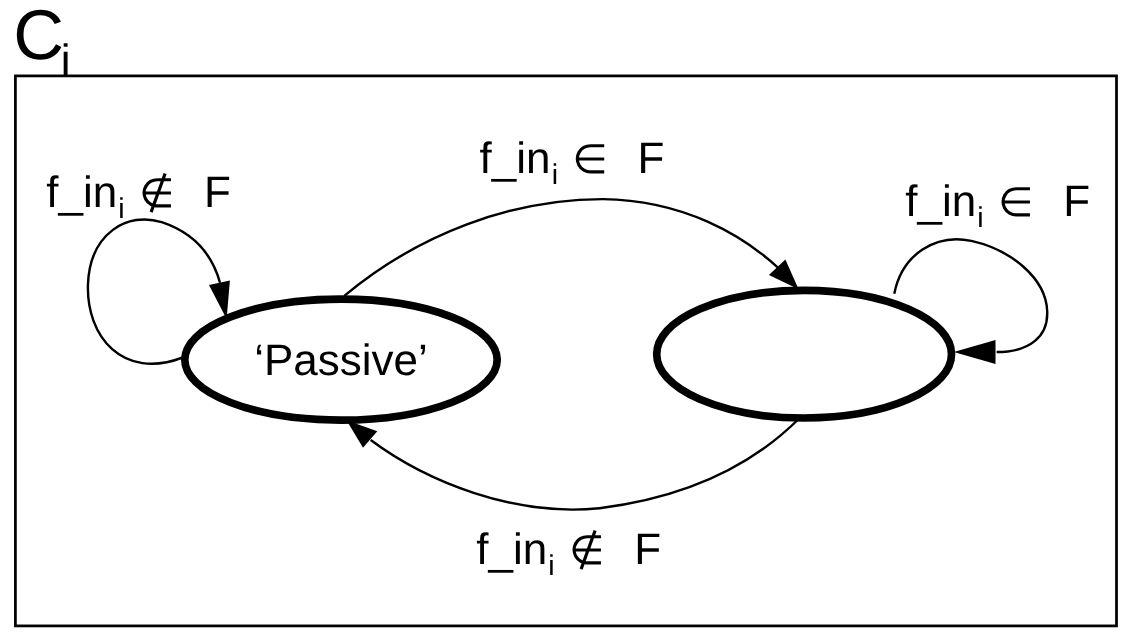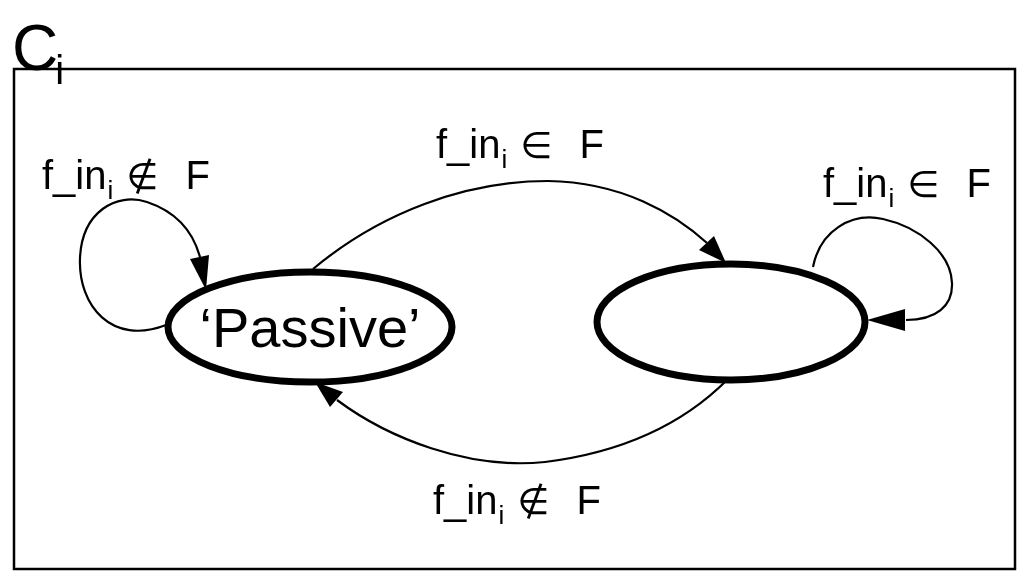--- a/index.html
+++ b/index.html
@@ -17,35 +17,35 @@
     color: #000000;
   }
   .diagram-svg {
     position: absolute;
     left: 0;
     top: 0;
   }
   .fig-title {
     position: absolute;
     left: 12px;
-    top: 16px;
+    top: 0px;
     font-size: 64px;
     line-height: 1;
     letter-spacing: -1px;
     white-space: nowrap;
   }
   .fig-title .title-sub {
     font-size: 40px;
     position: relative;
     top: 14px;
     left: -2px;
   }
   .state-label {
     position: absolute;
-    font-size: 56px;
+    font-size: 40px;
     line-height: 56px;
     text-align: center;
     white-space: nowrap;
   }
   .state-label.passive { left: 168px; top: 300px; width: 284px; }
   .state-label.active  { left: 597px; top: 295px; width: 268px; }
   .t-label {
     position: absolute;
     font-size: 40px;
     line-height: 40px;

